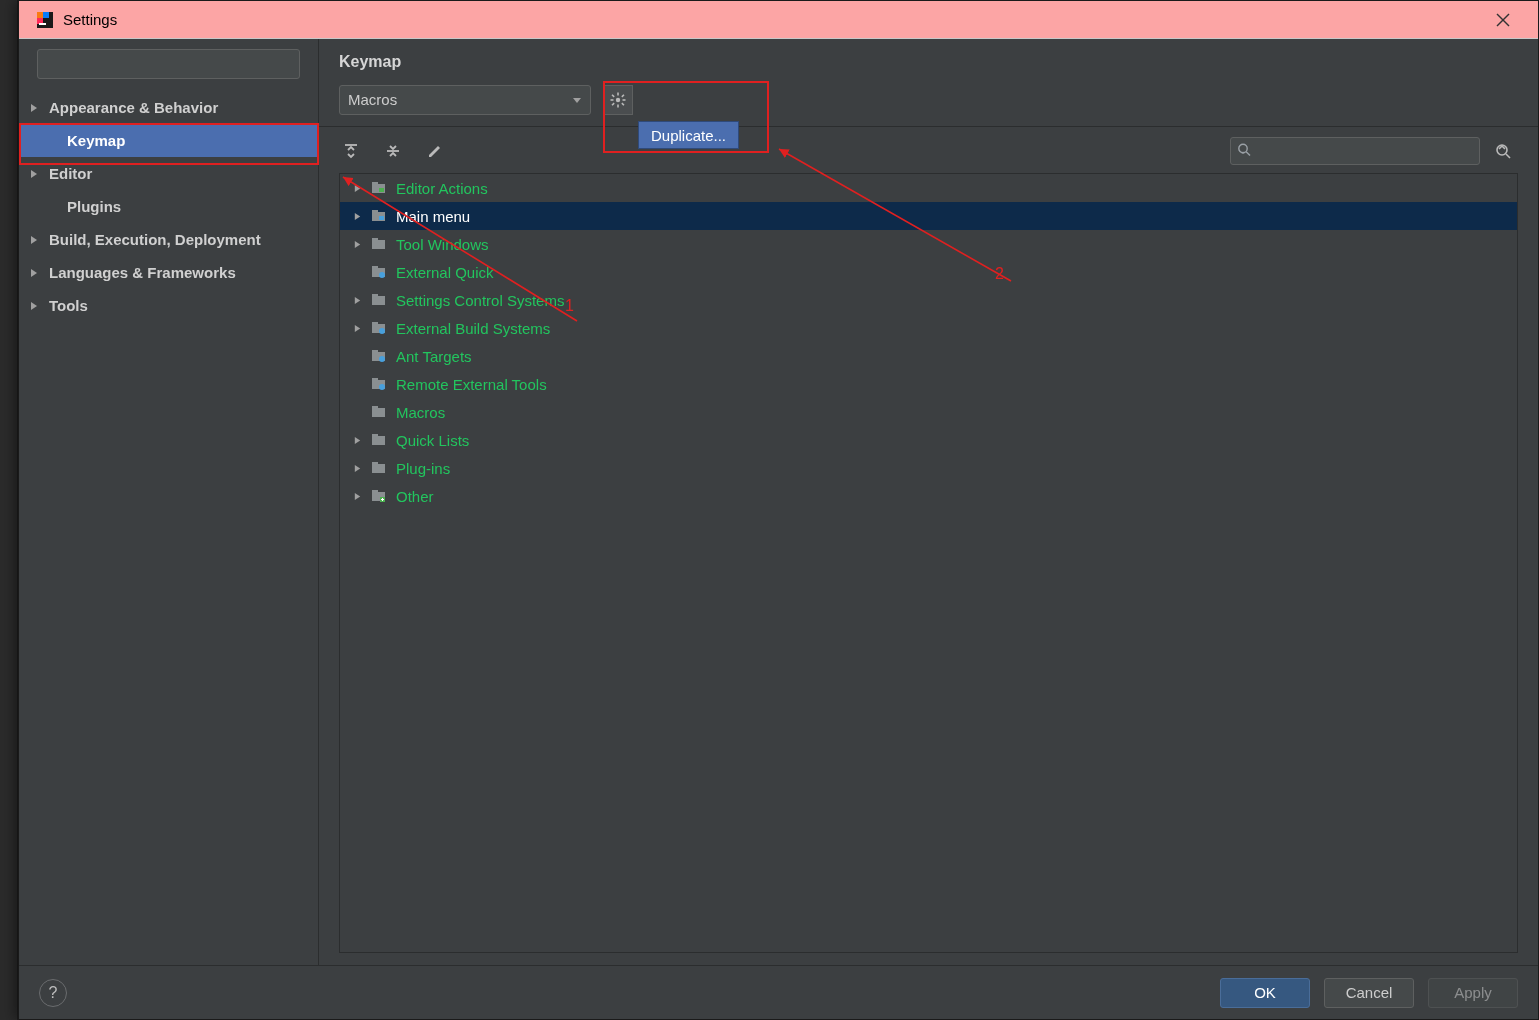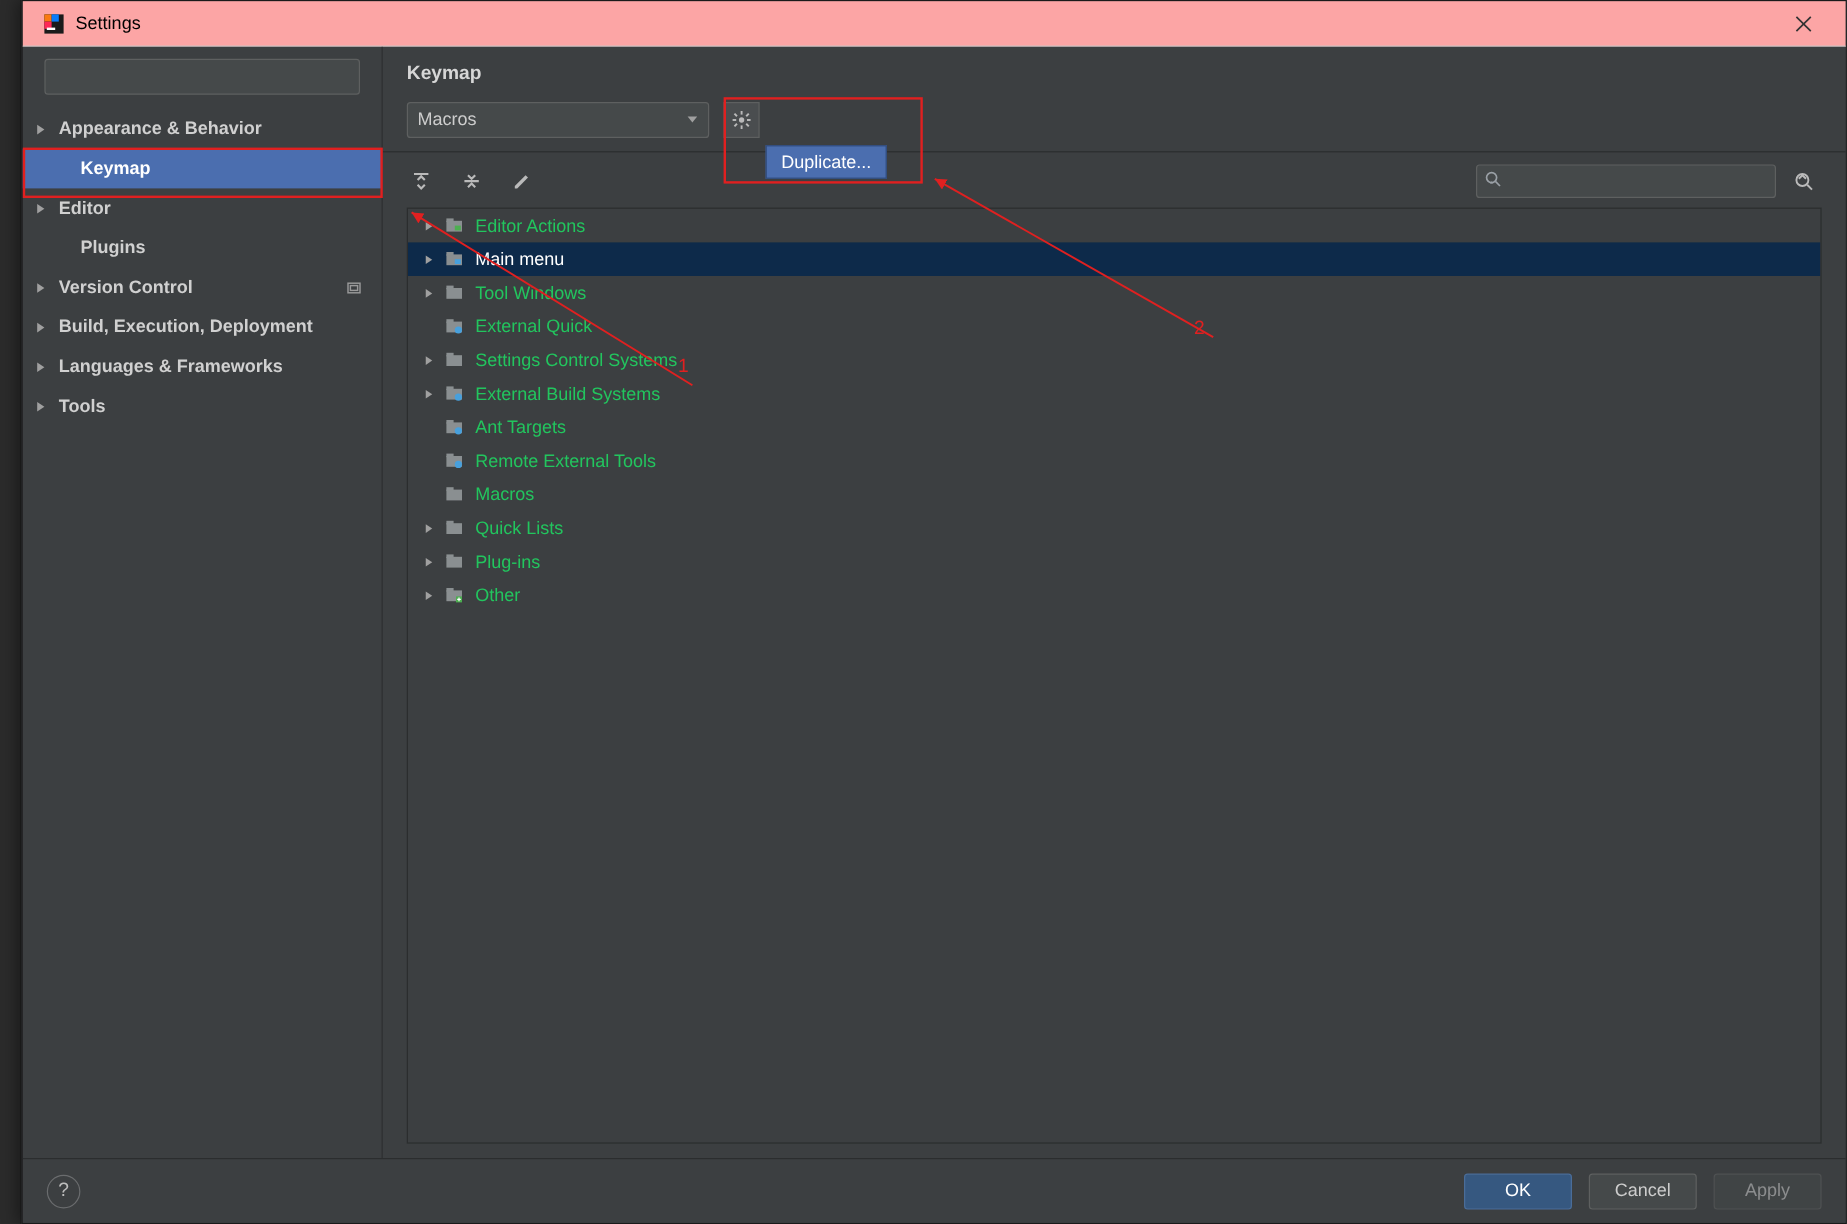--- a/index.html
+++ b/index.html
@@ -367,34 +367,20 @@
         </div>
         <div class="nav-item bold indent">
           <span>Plugins</span>
         </div>
         <div class="nav-item bold">
           <span class="chev">
               <svg viewBox="0 0 10 10">
                 <path d="M2 1 L8 5 L2 9 Z"></path>
               </svg>
             </span>
-          <span>Version Control</span>
-          <span class="trail-icon">
-            <svg viewBox="0 0 14 14">
-                <rect x="2" y="3" width="10" height="8" fill="none" stroke="#9a9a9a" stroke-width="1.2"></rect>
-                <rect x="4" y="5" width="6" height="4" fill="none" stroke="#9a9a9a" stroke-width="1.2"></rect>
-              </svg>
-          </span>
-        </div>
-        <div class="nav-item bold">
-          <span class="chev">
-              <svg viewBox="0 0 10 10">
-                <path d="M2 1 L8 5 L2 9 Z"></path>
-              </svg>
-            </span>
           <span>Build, Execution, Deployment</span>
         </div>
         <div class="nav-item bold">
           <span class="chev">
               <svg viewBox="0 0 10 10">
                 <path d="M2 1 L8 5 L2 9 Z"></path>
               </svg>
             </span>
           <span>Languages &amp; Frameworks</span>
         </div>

